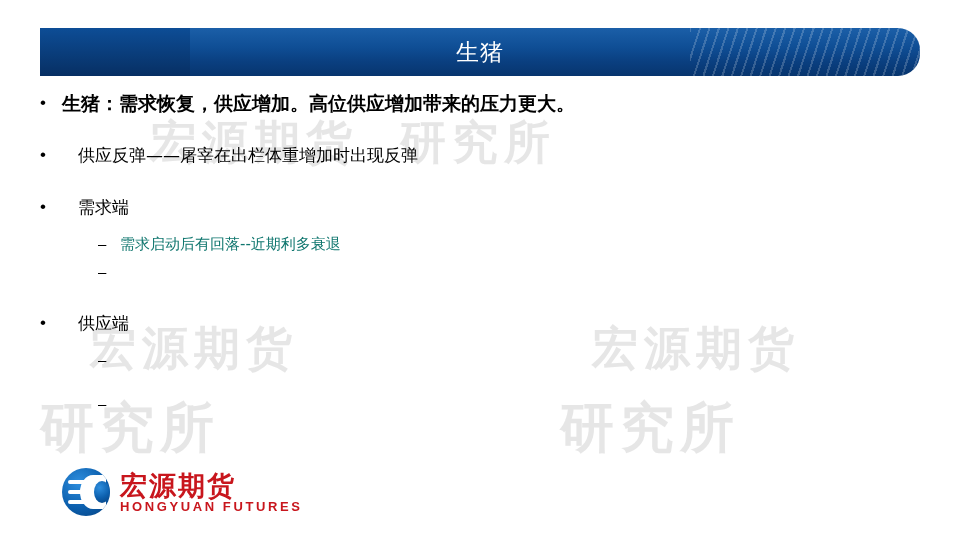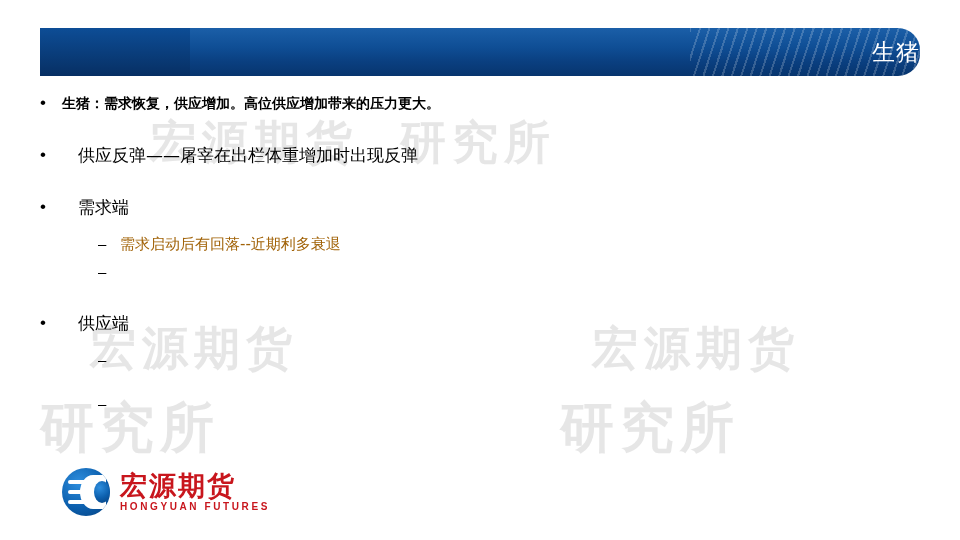--- a/index.html
+++ b/index.html
@@ -56,21 +56,21 @@
     );
     opacity: .75;
   }
   .title-text {
     position: absolute;
     left: 0;
     right: 0;
     top: 0;
     height: 48px;
     line-height: 48px;
-    text-align: right;
+    text-align: center;
     color: #ffffff;
     font-size: 23px;
     letter-spacing: 1px;
     font-family: "DejaVu Sans", "Liberation Sans", sans-serif;
   }
 
   
   .content {
     position: absolute;
     left: 40px;
@@ -101,30 +101,30 @@
     line-height: 28px;
     text-align: left;
   }
   .txt {
     font-size: 17px;
     line-height: 30px;
     color: #000000;
     font-family: "DejaVu Sans", "Liberation Sans", sans-serif;
   }
   .txt-bold {
-    font-size: 14px;
+    font-size: 19px;
     font-weight: bold;
     line-height: 30px;
     color: #000000;
     font-family: "DejaVu Sans", "Liberation Sans", sans-serif;
   }
   .txt-sub {
     font-size: 15px;
     line-height: 28px;
-    color: #a16207;
+    color: #0f766e;
     font-family: "DejaVu Sans", "Liberation Sans", sans-serif;
   }
   .indent1 { margin-left: 16px; }
   .indent2 { margin-left: 58px; }
   .spacer-lg { height: 22px; }
   .spacer-md { height: 16px; }
   .spacer-sm { height: 8px; }
 
   
   .wm {
@@ -196,21 +196,21 @@
   }
   .logo-cn {
     font-size: 27px;
     font-weight: bold;
     color: #c8161d;
     letter-spacing: 2px;
     line-height: 30px;
     font-family: "DejaVu Sans", "Liberation Sans", sans-serif;
   }
   .logo-en {
-    font-size: 10px;
+    font-size: 13px;
     font-weight: bold;
     color: #c8161d;
     letter-spacing: 2.6px;
     line-height: 12px;
     font-family: "Liberation Sans", sans-serif;
   }
 </style>
 </head>
 <body>
 

